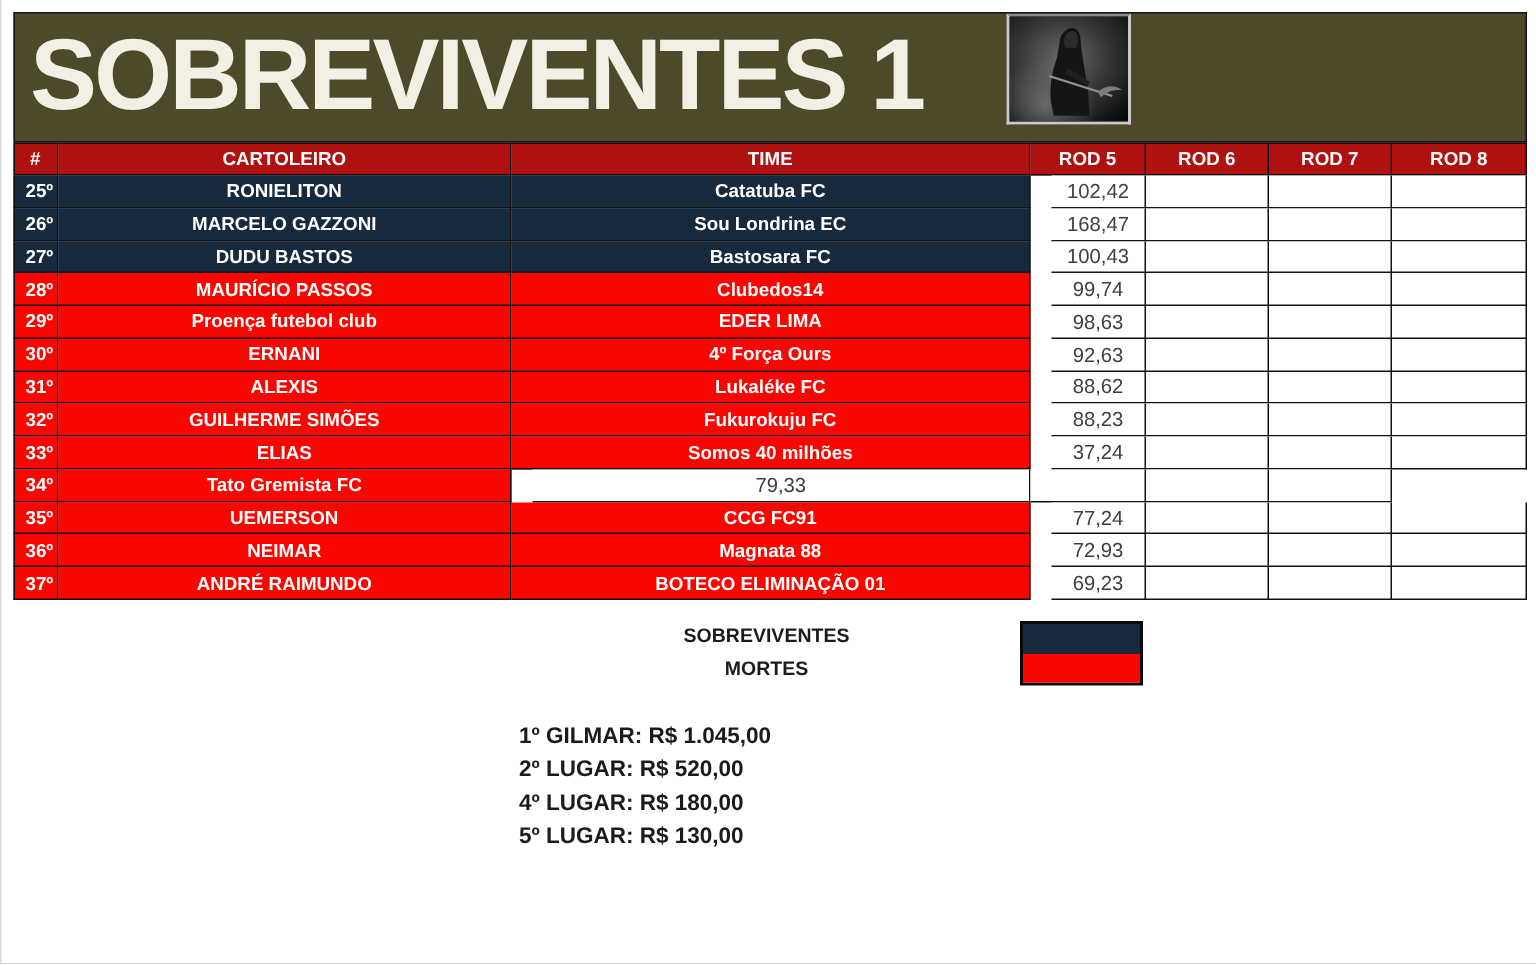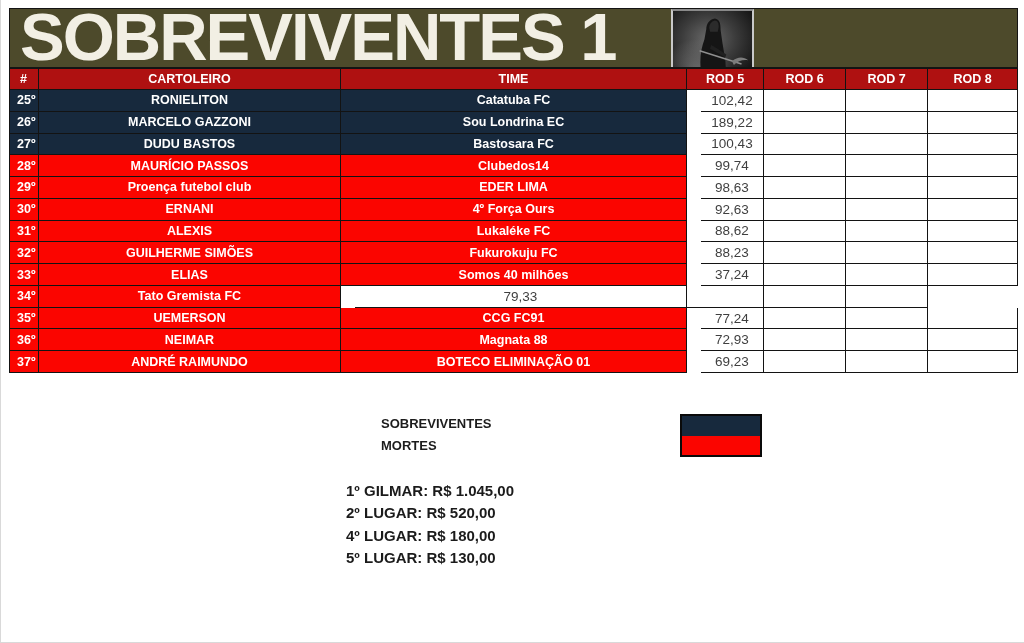--- a/index.html
+++ b/index.html
@@ -4,21 +4,21 @@
 <style>
   * { margin:0; padding:0; box-sizing:border-box; }
   html,body { width:1024px; height:643px; background:#ffffff; overflow:hidden;
               font-family:"Liberation Sans", sans-serif; }
   .page { position:relative; width:1024px; height:643px; background:#ffffff;
           border-left:1px solid #d9d9d9; border-bottom:1px solid #d9d9d9; }
 
   
   .sheet { position:absolute; left:8px; top:8px; width:1009px; }
 
-  .banner { position:relative; height:60px; background:#4D4A2B;
+  .banner { position:relative; height:87px; background:#4D4A2B;
             border:1px solid #141414; overflow:hidden; }
   .banner-title { position:absolute; left:10px; top:50%; transform:translateY(-52%);
                   color:#F2EFE4; font-weight:bold; font-size:67px; letter-spacing:-2px;
                   white-space:nowrap; }
   .reaper { position:absolute; left:661px; top:0; width:83px; height:74px;
             border:2px solid #c9c9c9; border-top-color:#8a8a8a; background:#101010; }
   .reaper svg { display:block; width:100%; height:100%; }
 
   .grid-row { display:grid; grid-template-columns:30px 302px 346px 77px 82px 82px 90px; }
   .cell { border-right:1px solid #131313; border-bottom:1px solid #131313;
@@ -35,21 +35,21 @@
   .row .cell { color:#ffffff; font-weight:bold; font-size:12.5px; }
   .row .cell.poscol { justify-content:flex-start; padding-left:7px;text-align:right; }
   .row.sobrevivente .cell.colored { background:#17293D; }
   .row.morte .cell.colored { background:#FB0500; }
   .row .cell.rodval { background:#ffffff; color:#3f3f3f; font-weight:normal;
                       font-size:13.5px;margin-left:14px; }
   .row .cell.rodempty { background:#ffffff; }
 
   
   .legend-labels { position:absolute; left:380px; top:413px; width:260px;
-                   color:#1c1c1c; font-weight:bold; font-size:13px;
+                   text-align:center; color:#1c1c1c; font-weight:bold; font-size:13px;
                    line-height:21.5px; }
   .legend-swatch { position:absolute; left:679px; top:414px; width:82px; height:43px;
                    border:2px solid #0a0a0a; display:flex; flex-direction:column; }
   .legend-swatch .half { flex:1; }
 
   
   .prizes { position:absolute; left:345px; top:480px; color:#1b1b1b;
             font-weight:bold; font-size:15px; line-height:22.3px; white-space:nowrap; }
 </style>
 </head>
@@ -104,21 +104,21 @@
       <div class="cell colored">Catatuba FC</div>
       <div class="cell rodval">102,42</div>
       <div class="cell rodempty"></div>
       <div class="cell rodempty"></div>
       <div class="cell rodempty"></div>
     </div>
     <div class="grid-row row sobrevivente">
       <div class="cell poscol colored">26º</div>
       <div class="cell colored">MARCELO GAZZONI</div>
       <div class="cell colored">Sou Londrina EC</div>
-      <div class="cell rodval">189,22</div>
+      <div class="cell rodval">168,47</div>
       <div class="cell rodempty"></div>
       <div class="cell rodempty"></div>
       <div class="cell rodempty"></div>
     </div>
     <div class="grid-row row sobrevivente">
       <div class="cell poscol colored">27º</div>
       <div class="cell colored">DUDU BASTOS</div>
       <div class="cell colored">Bastosara FC</div>
       <div class="cell rodval">100,43</div>
       <div class="cell rodempty"></div>

